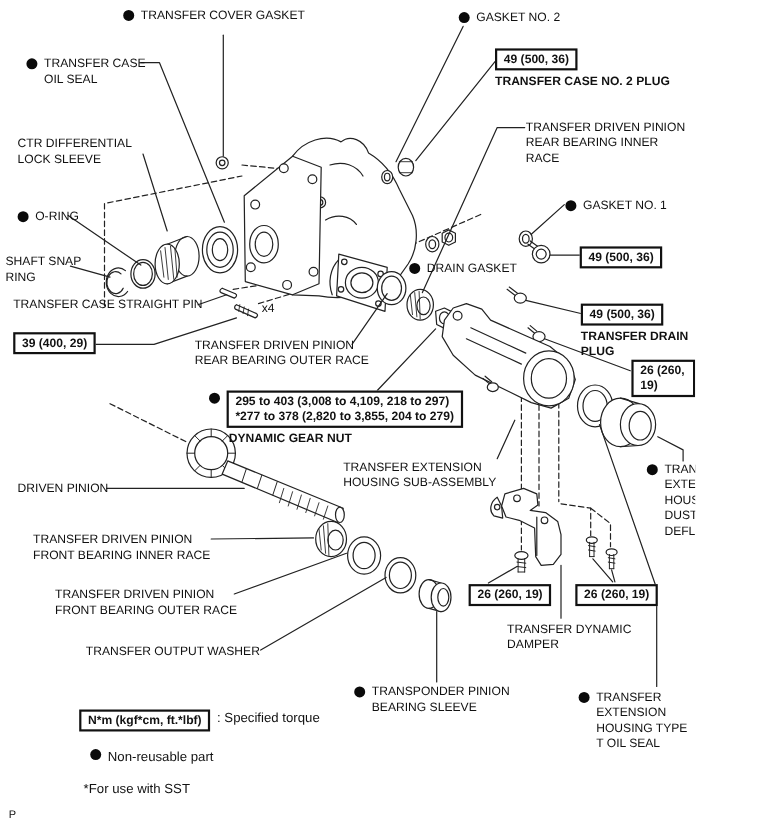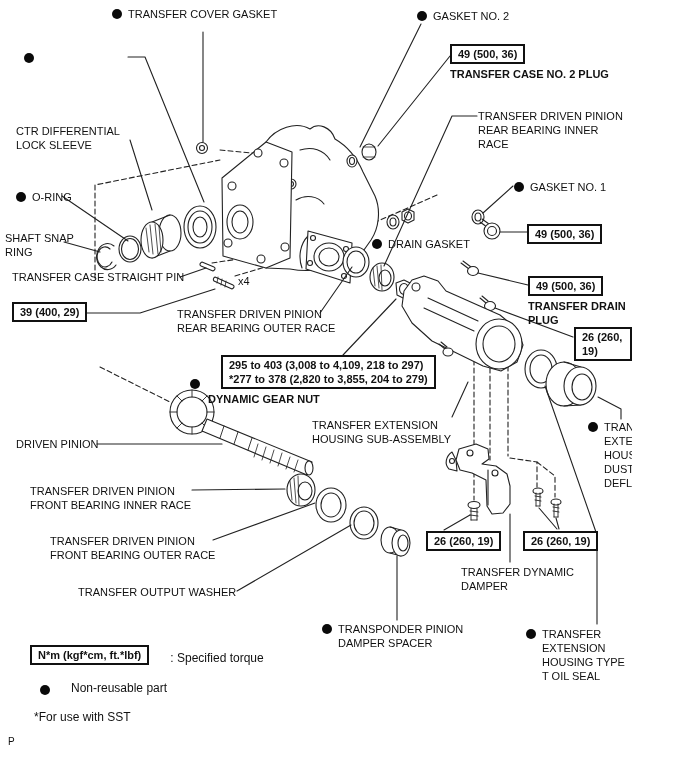--- a/index.html
+++ b/index.html
@@ -1,27 +1,27 @@
 <!DOCTYPE html>
 <html><head>
 <meta charset="utf-8">
 <style>
   html,body{margin:0;padding:0;background:#fff;}
   #page{position:relative;width:632px;height:758px;background:#fff;overflow:hidden;
         font-family:"Liberation Sans", sans-serif;color:#111;}
   .stage{position:absolute;left:0;top:0;width:695px;height:758px;}
   .label{position:absolute;font-size:11px;line-height:14px;color:#111;letter-spacing:0;}
   .row{display:flex;align-items:flex-start;}
-  .row.center{align-items:flex-end;gap:15px;}
+  .row.center{align-items:flex-start;}
   .bullet{flex:0 0 auto;width:10px;height:10px;border-radius:50%;background:#0a0a0a;margin:2px 6px 0 0;}
   .txt{white-space:pre-line;display:block;}
   .tbox{display:inline-block;border:2px solid #111;padding:1px 6px;font-weight:bold;
         white-space:pre-line;background:#fff;font-size:11px;line-height:14px;}
   .sub{margin-top:3px;font-weight:bold;}
-  .legend-text{font-size:12px;}
+  .legend-text{font-size:12px;margin-left:42px;}
   .small{font-size:10px;}
   .tiny{font-size:8px;color:#333;}
 </style>
 </head>
 <body>
 
 <div id="page">
 
   <svg class="stage" viewBox="0 0 695 758">
     <g stroke="#222" fill="none" stroke-width="1.1" stroke-linecap="round" stroke-linejoin="round">
@@ -264,20 +264,22 @@
   </div>
 
   <div class="label" style="left:478px;top:109px">
     <span class="txt">TRANSFER DRIVEN PINION
 REAR BEARING INNER RACE</span>
   </div>
 
   <div class="label" style="left:24px;top:51px">
     <div class="row">
         <span class="bullet"></span>
+    <span class="txt">TRANSFER CASE
+OIL SEAL</span>
       </div>
   </div>
 
   <div class="label" style="left:16px;top:124px">
     <span class="txt">CTR DIFFERENTIAL
 LOCK SLEEVE</span>
   </div>
 
   <div class="label" style="left:16px;top:190px">
     <div class="row">
@@ -387,21 +389,21 @@
 
   <div class="label" style="left:461px;top:565px">
     <span class="txt">TRANSFER DYNAMIC
 DAMPER</span>
   </div>
 
   <div class="label" style="left:322px;top:622px">
     <div class="row">
         <span class="bullet"></span>
     <span class="txt">TRANSPONDER PINION
-DAMPER SPACER</span>
+BEARING SLEEVE</span>
       </div>
   </div>
 
   <div class="label" style="left:526px;top:627px">
     <div class="row">
         <span class="bullet"></span>
     <span class="txt">TRANSFER EXTENSION
 HOUSING TYPE T OIL SEAL</span>
       </div>
   </div>

